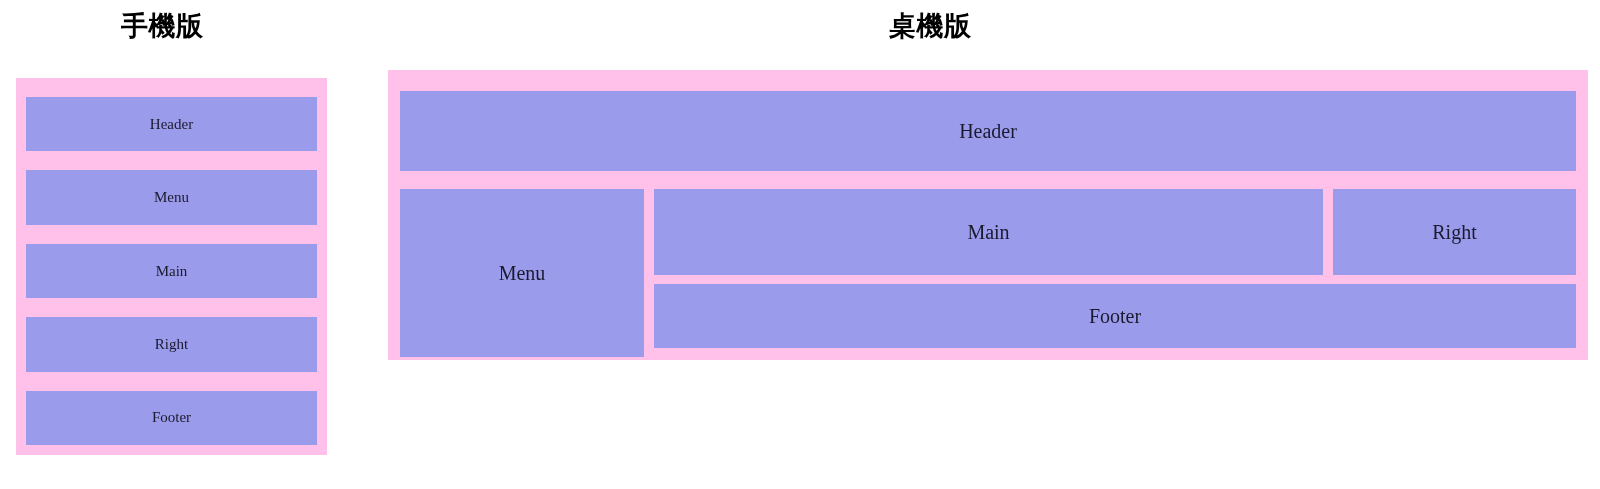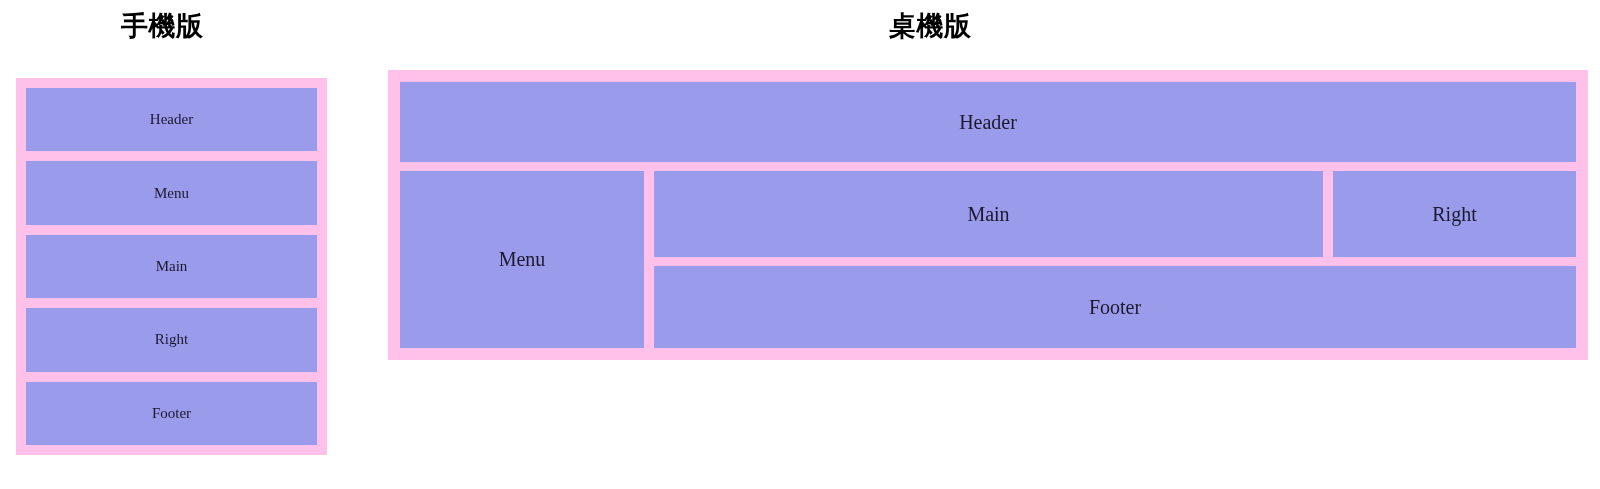--- a/index.html
+++ b/index.html
@@ -53,20 +53,21 @@
   .cell {
     background: var(--purple);
     box-sizing: border-box;
     display: flex;
     align-items: center;
     justify-content: center;
     text-align: center;
     font-family: "Liberation Serif", serif;
     color: #1a1a2e;
     overflow: hidden;
+    margin-top: 9px;
   }
 
   
   #mobile-wrap {
     left: 16px;
     top: 78px;
     width: 311px;
     height: 377px;
     padding: 10px;
     display: flex;

